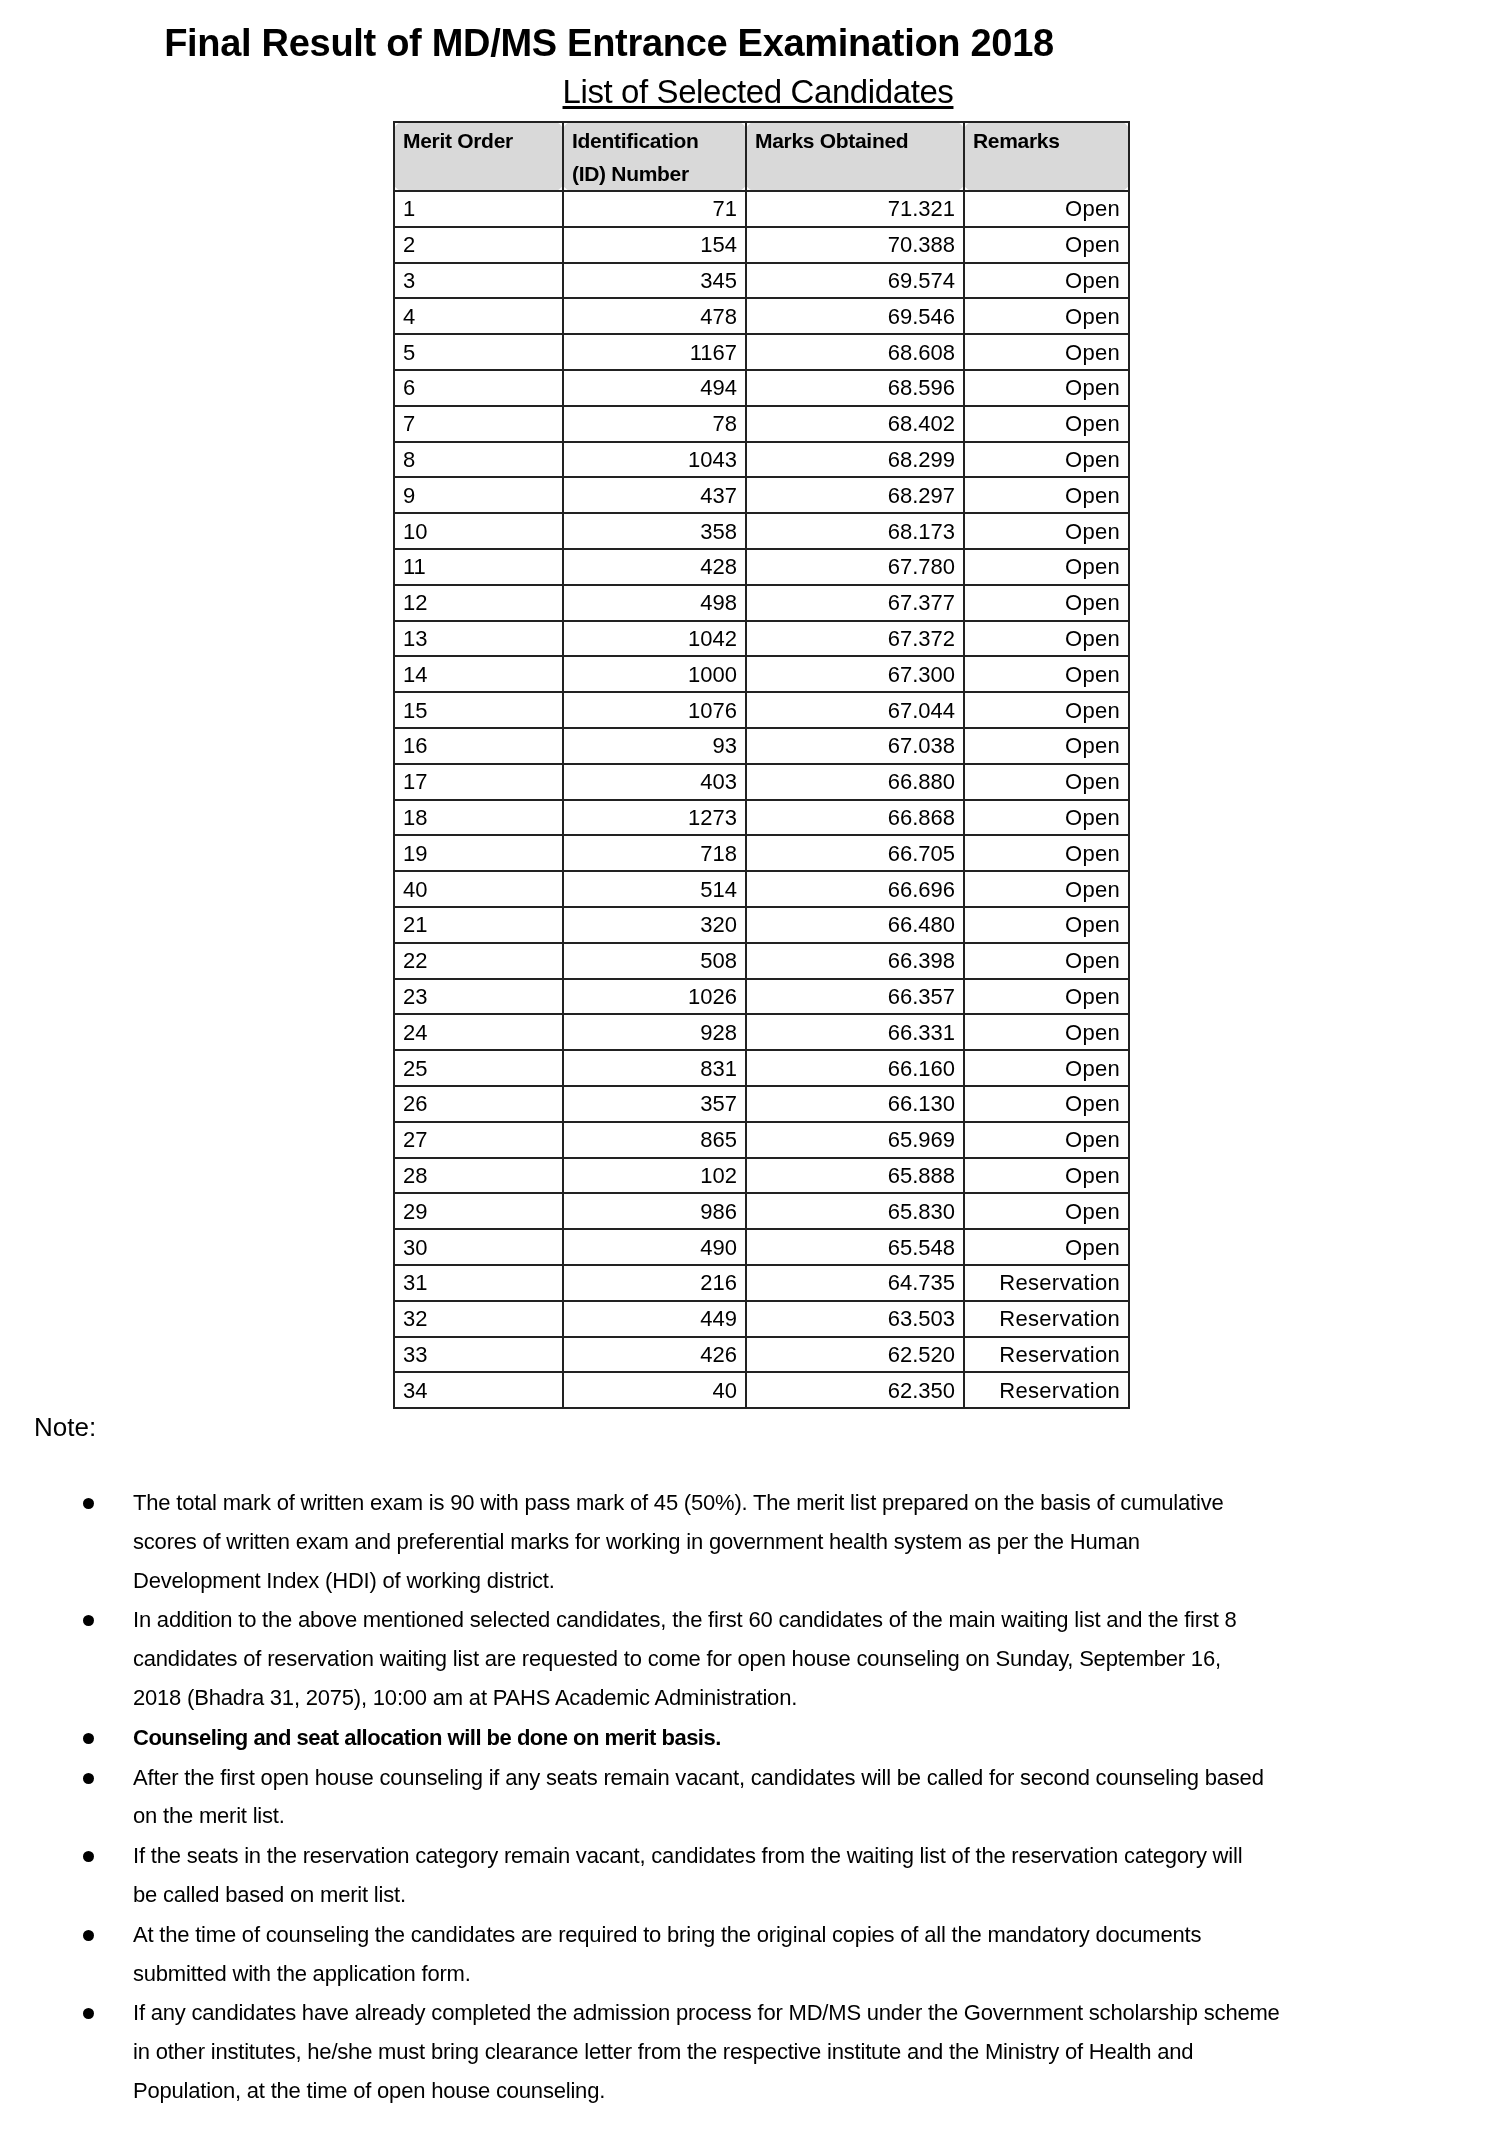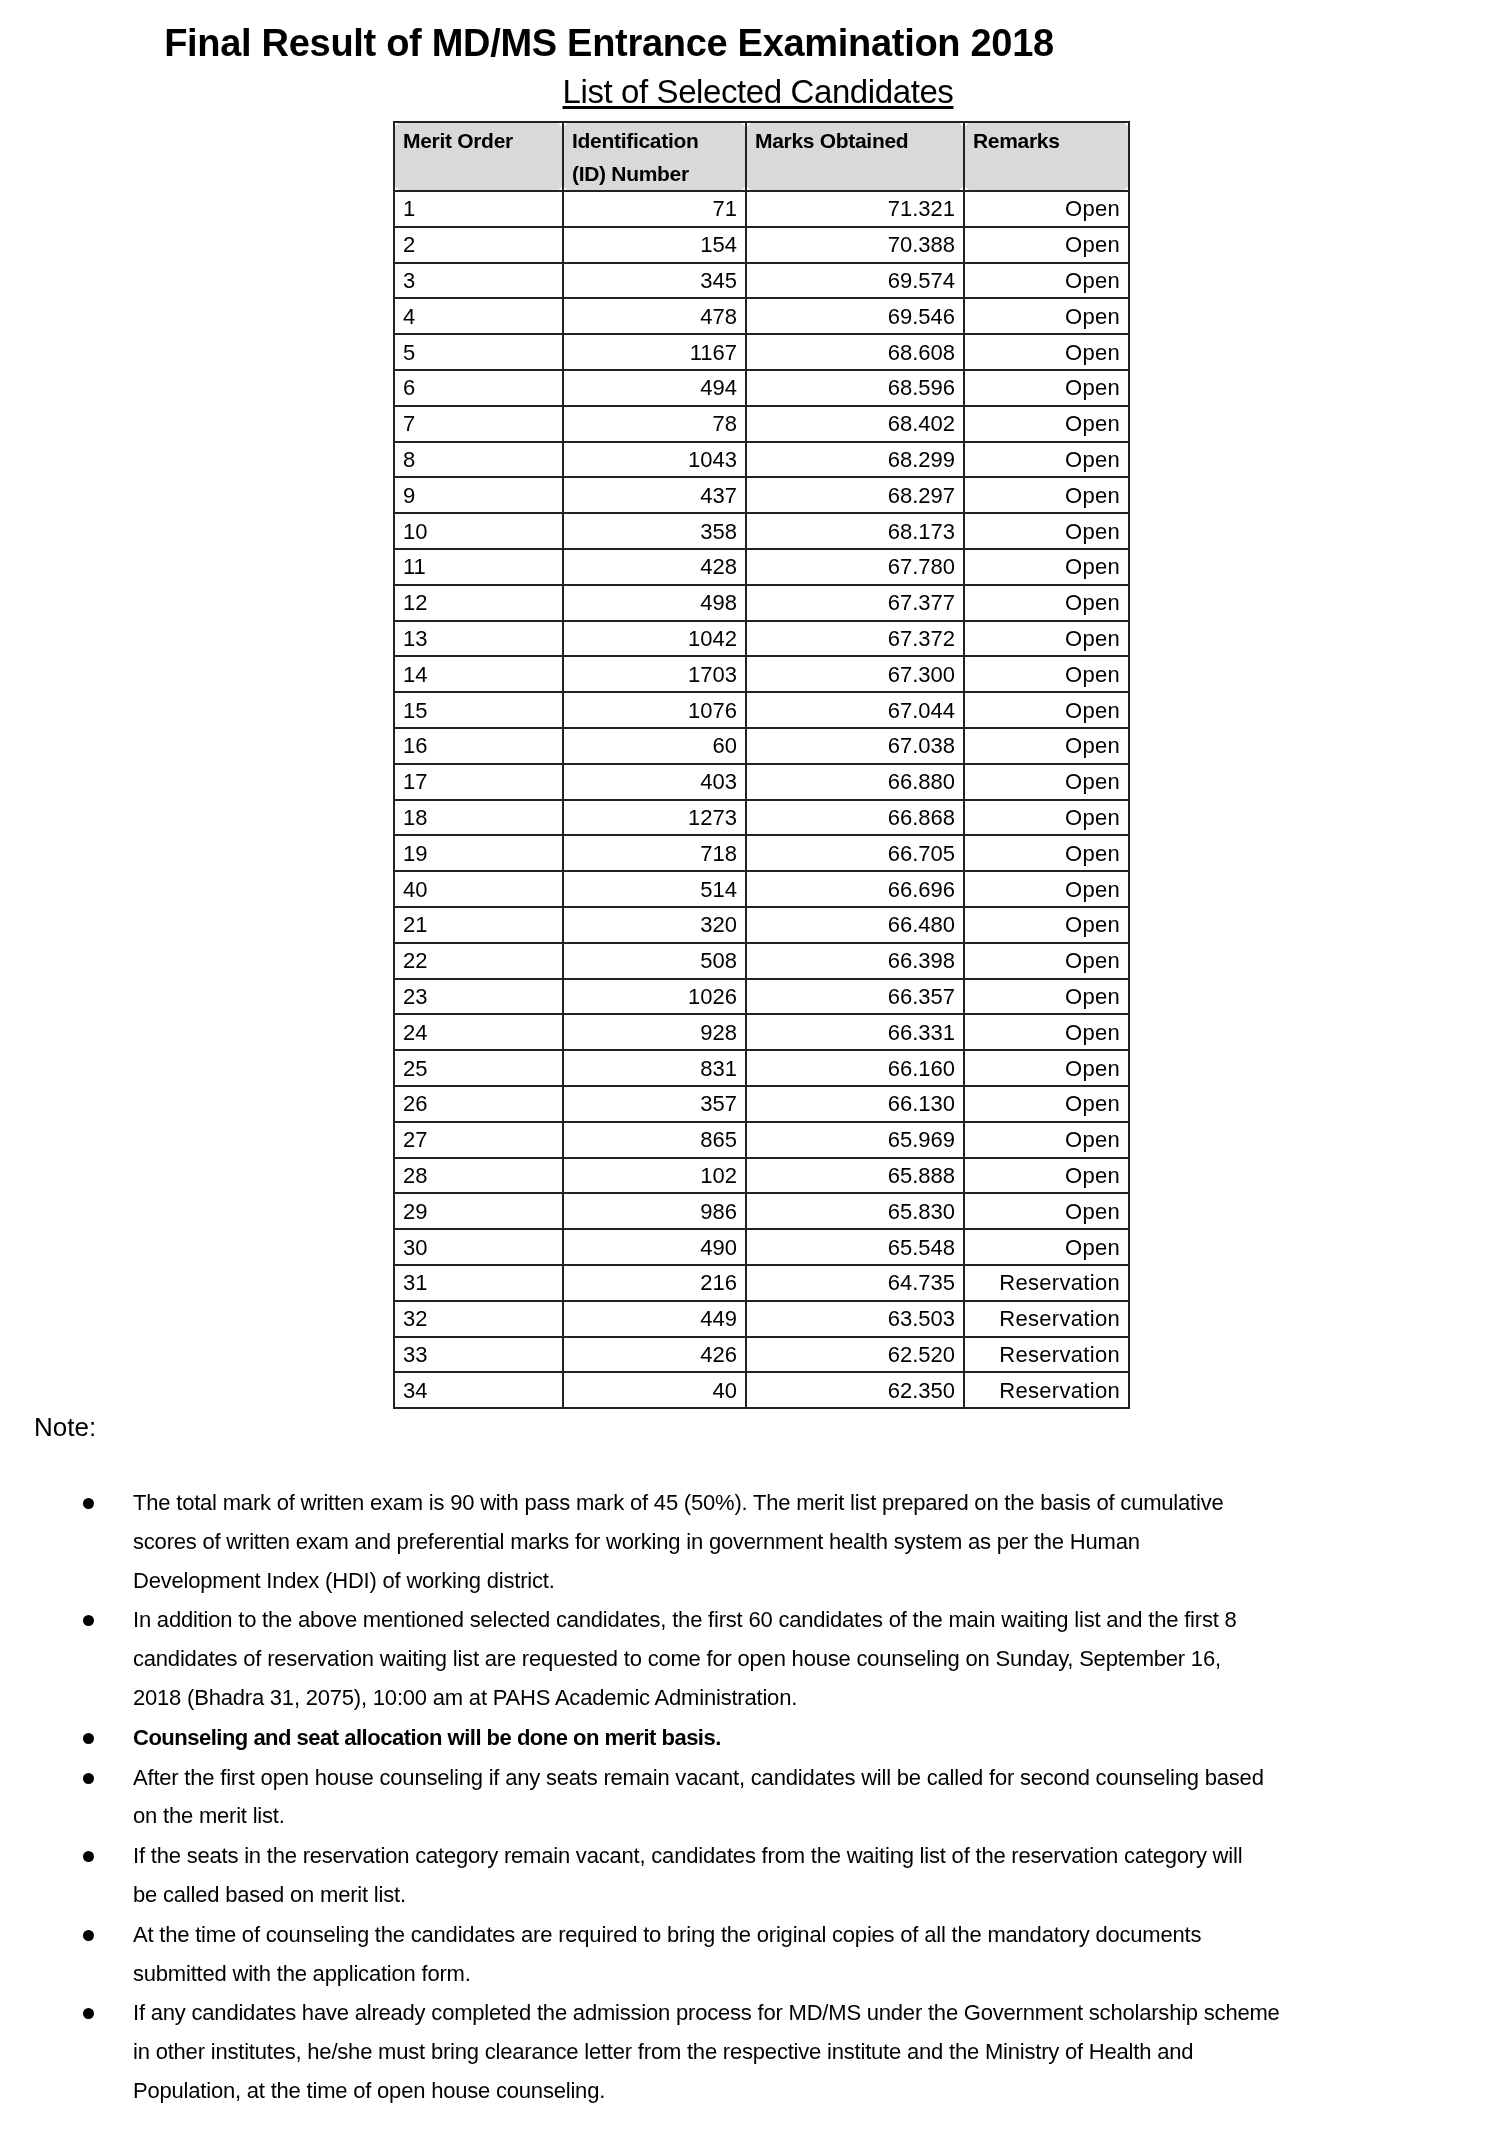--- a/index.html
+++ b/index.html
@@ -157,33 +157,33 @@
         <td class="remark">Open</td>
       </tr>
       <tr>
         <td class="merit">13</td>
         <td class="idnum">1042</td>
         <td class="marks">67.372</td>
         <td class="remark">Open</td>
       </tr>
       <tr>
         <td class="merit">14</td>
-        <td class="idnum">1703</td>
+        <td class="idnum">1000</td>
         <td class="marks">67.300</td>
         <td class="remark">Open</td>
       </tr>
       <tr>
         <td class="merit">15</td>
         <td class="idnum">1076</td>
         <td class="marks">67.044</td>
         <td class="remark">Open</td>
       </tr>
       <tr>
         <td class="merit">16</td>
-        <td class="idnum">60</td>
+        <td class="idnum">93</td>
         <td class="marks">67.038</td>
         <td class="remark">Open</td>
       </tr>
       <tr>
         <td class="merit">17</td>
         <td class="idnum">403</td>
         <td class="marks">66.880</td>
         <td class="remark">Open</td>
       </tr>
       <tr>

